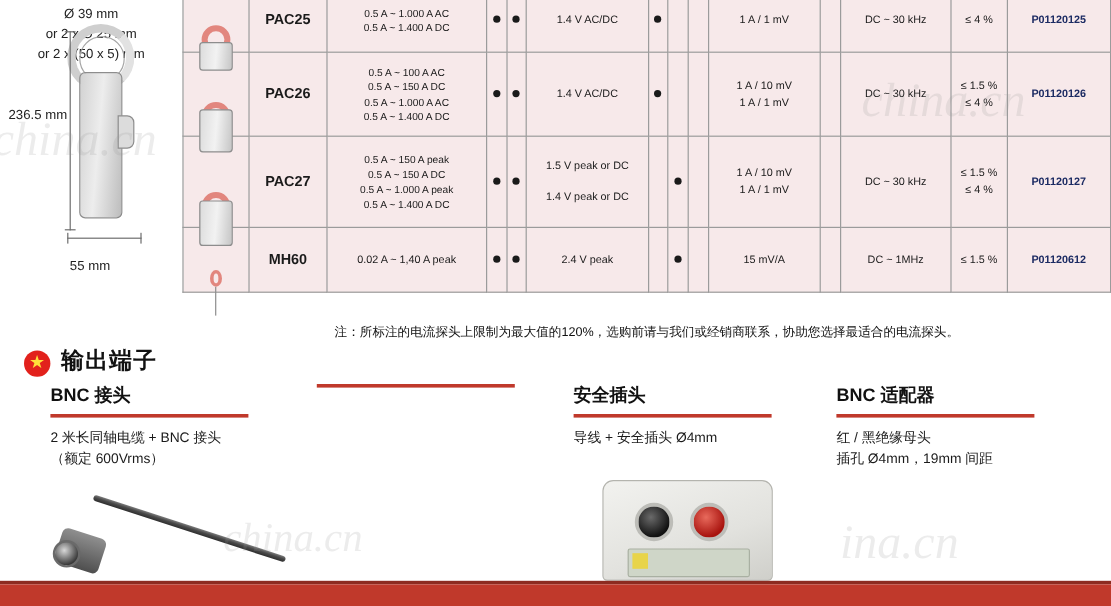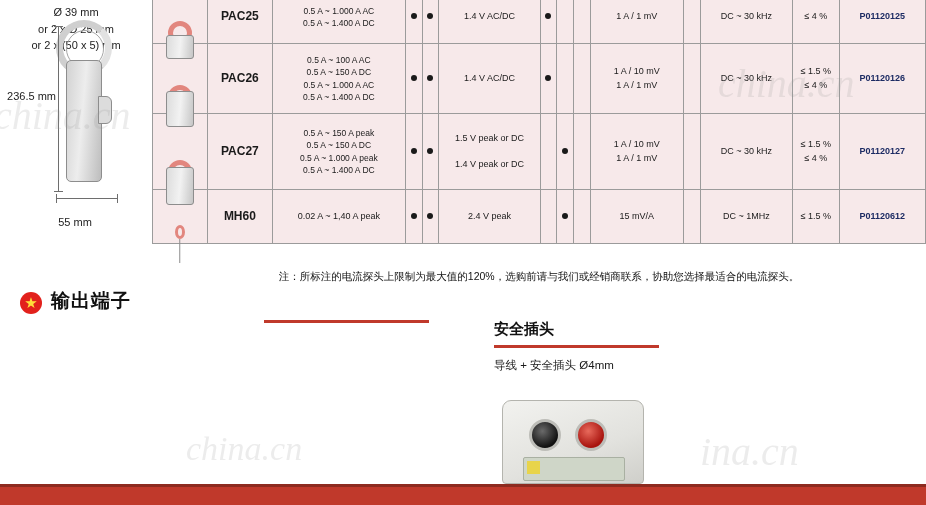--- a/index.html
+++ b/index.html
@@ -146,21 +146,21 @@
     content:"★";position:absolute;left:0;right:0;top:-1px;
     text-align:center;color:#ffdf3a;font-size:15px;line-height:23px;
   }
   .section-title{
     font-size:19px;font-weight:bold;color:#111;letter-spacing:1px;
   }
 
   
   .cols{position:absolute;left:42px;top:320px;width:860px;height:160px;}
   .col{position:absolute;top:0;width:210px;}
-  .c1{left:0;} .c2{left:222px;} .c3{left:452px;} .c4{left:655px;}
+  .c1{left:0;} .c2{left:222px;} .c3{left:436px;} .c4{left:655px;}
   .col h4{
     margin:0 0 6px 0;font-size:15px;font-weight:bold;color:#111;
   }
   .rule{
     height:3px;width:165px;background:#c0392b;margin-bottom:9px;
   }
   .col p{
     margin:0;font-size:11.5px;line-height:1.55;color:#1a1a1a;
   }
 
@@ -383,20 +383,33 @@
 
 <div class="note">注：所标注的电流探头上限制为最大值的120%，选购前请与我们或经销商联系，协助您选择最适合的电流探头。</div>
 
 <div class="section-head">
   <span class="star"></span>
   <span class="section-title">输出端子</span>
 </div>
 
 <div class="cols">
 
+  <div class="col c1">
+    <h4>BNC 接头</h4>
+    <div class="rule"></div>
+    <p>
+      <span>2 米长同轴电缆 + BNC 接头</span><br>
+      <span>（额定 600Vrms）</span>
+    </p>
+    <div class="photo ph1">
+      <div class="cable"></div>
+      <div class="bnc-head"></div>
+      <div class="bnc-ring"></div>
+    </div>
+  </div>
 
   <div class="col c2">
     <div class="rule"></div>
     <div class="photo ph2">
       <div class="meter">
         <div class="sock sock-black"></div>
         <div class="sock sock-red"></div>
         <div class="meter-lcd"></div>
         <div class="meter-yellow"></div>
       </div>
@@ -408,16 +421,25 @@
     <div class="rule"></div>
     <p>导线 + 安全插头 Ø4mm</p>
     <div class="photo ph3">
       
       
       
       
     </div>
   </div>
 
+  <div class="col c4">
+    <h4>BNC 适配器</h4>
+    <div class="rule"></div>
+    <p>
+      <span>红 / 黑绝缘母头</span><br>
+      <span>插孔 Ø4mm，19mm 间距</span>
+    </p>
+
+  </div>
 </div>
 
 <div class="bottombar-inner"></div>
 <div class="bottombar"></div>
 
 </body></html>

